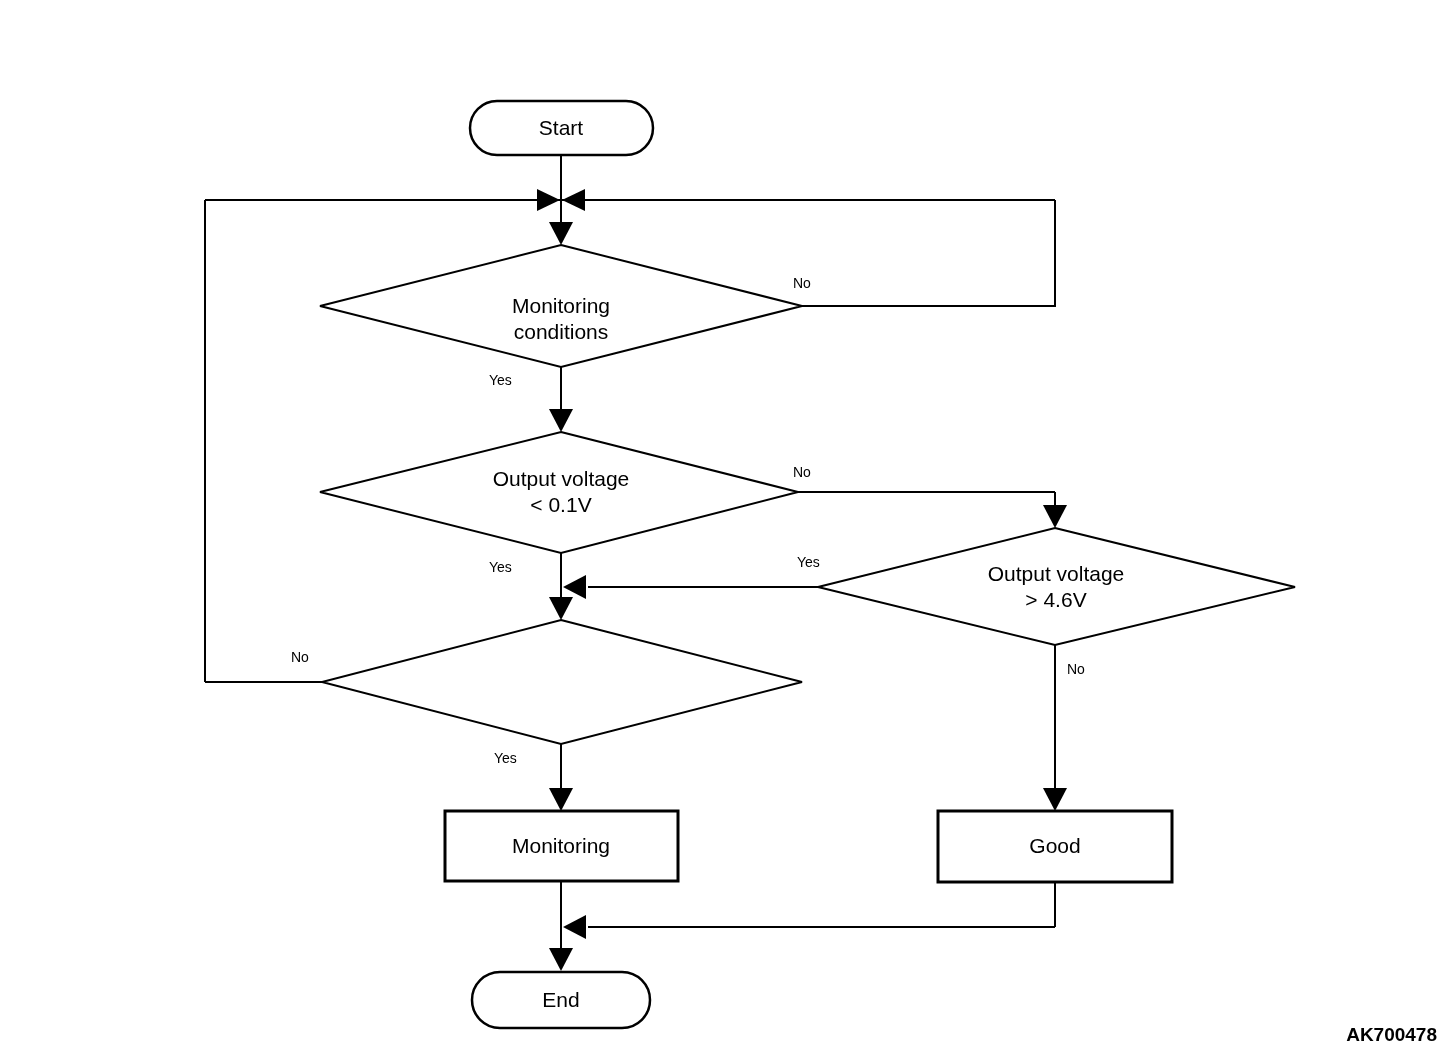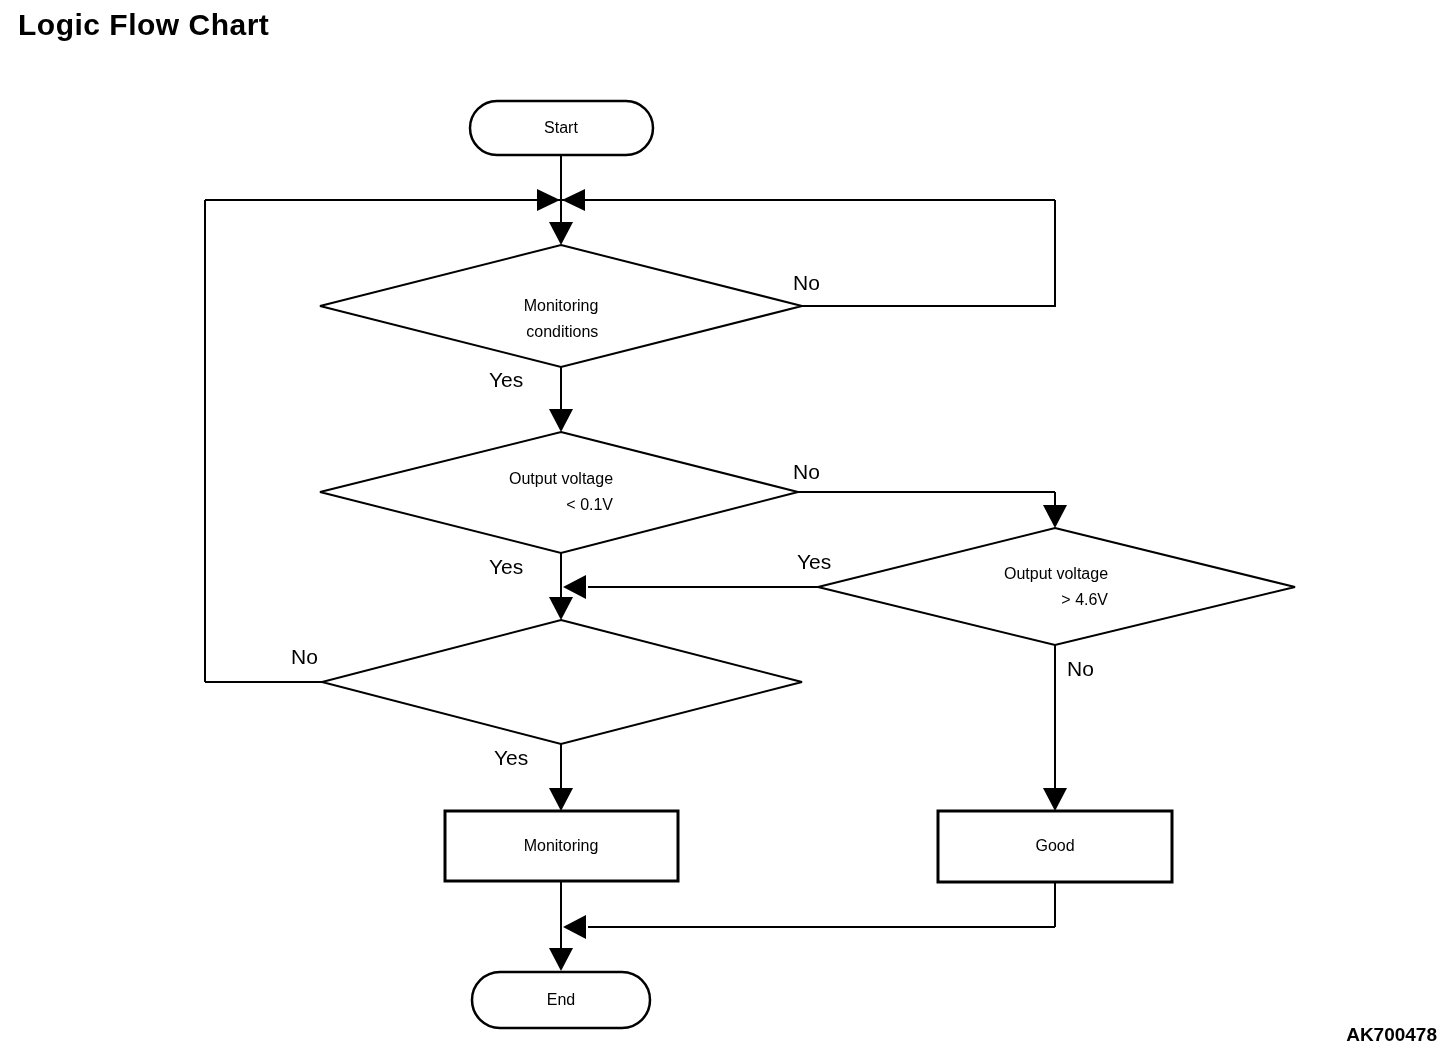--- a/index.html
+++ b/index.html
@@ -56,38 +56,37 @@
   svg .process {
     stroke-width: 3px;
   }
   svg .arrow {
     fill: #000000;
     stroke: none;
   }
   .node-label {
     position: absolute;
     transform: translate(-50%, -50%);
-    font-size: 16px;
+    font-size: 21px;
     line-height: 26px;
-    text-align: right;
+    text-align: center;
     white-space: pre-line;
   }
   .edge-label {
     position: absolute;
-    font-size: 21px;
+    font-size: 14px;
     line-height: 22px;
     white-space: nowrap;
   }
 </style>
 </head>
 <body>
 
 <div class="page">
 
-  <div class="title">Logic Flow Chart</div>
 
   <svg class="connector-layer" viewBox="0 0 1456 1060" xmlns="http://www.w3.org/2000/svg">
 
     <line class="ln" x1="205" y1="200" x2="1055" y2="200"></line>
     <line class="ln" x1="205" y1="200" x2="205" y2="682"></line>
     <line class="ln" x1="205" y1="682" x2="322" y2="682"></line>
     <line class="ln" x1="1055" y1="200" x2="1055" y2="307"></line>
     <line class="ln" x1="802" y1="306" x2="1055" y2="306"></line>
 
     <line class="ln" x1="561" y1="155" x2="561" y2="243"></line>

